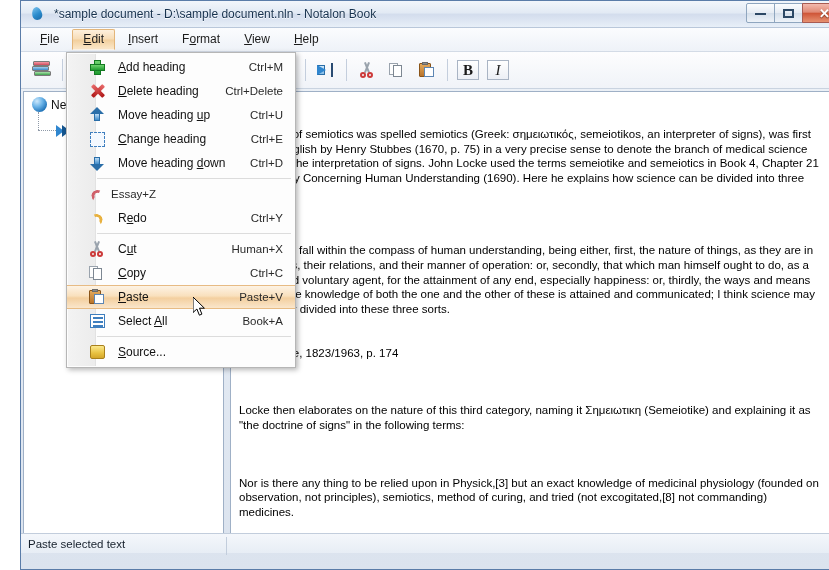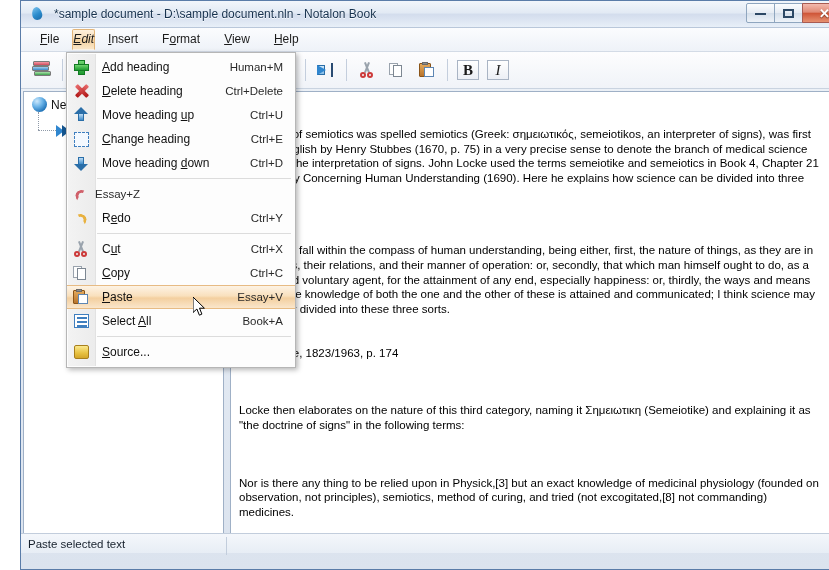--- a/index.html
+++ b/index.html
@@ -77,23 +77,22 @@
   .menu-item {
     font-size: 12px; color: #1c1c1c;
     padding: 3px 11px; margin-right: 2px;
     line-height: 15px; white-space: nowrap;
   }
   .menu-item u { text-decoration: underline; }
   .menu-item.active {
     background: linear-gradient(180deg,#fdf0de 0%, #f7dcb6 48%, #f2cf9c 52%, #fbe7c9 100%);
     border: 1px solid #e3b579;
     border-bottom: 1px solid #fdf4e7;
-    padding: 2px 0;
+    padding: 2px 10px;
     border-radius: 2px 2px 0 0;
-    font-style: italic;
   }
 
   
   #toolbar {
     position: absolute; left: 0; top: 51px;
     width: 829px; height: 37px;
     background: linear-gradient(180deg,#fdfdfe 0%, #f0f3f8 100%);
     border-bottom: 1px solid #c9d3e0;
     display: flex; align-items: center; padding-left: 6px;
   }
@@ -240,21 +239,21 @@
   #edit-menu .gutter {
     position: absolute; left: 1px; top: 1px;
     width: 28px; bottom: 1px;
     background: linear-gradient(90deg,#f3f3f3 0%, #ececec 100%);
     border-right: 1px solid #e2e2e2;
   }
   .mi {
     position: relative; height: 24px;
     display: flex; align-items: center;
     font-size: 12px; color: #111111;
-    padding-left: 0px;
+    padding-left: 16px;
     z-index: 2;
   }
   .mi .mi-icon {
     width: 28px; height: 22px; flex: 0 0 auto;
     display: flex; align-items: center; justify-content: center;
   }
   .mi .mi-label {
     flex: 1 1 auto; padding-left: 7px; white-space: nowrap;
   }
   .mi .mi-label u { text-decoration: underline; }
@@ -519,21 +518,21 @@
   </div>
 
   <div id="edit-menu">
     <div class="gutter"></div>
 
     <div class="mi">
       <span class="mi-icon">
           <span class="ic ic-plus"></span>
         </span>
       <span class="mi-label"><u>A</u>dd heading</span>
-      <span class="mi-accel">Human+M</span>
+      <span class="mi-accel">Ctrl+M</span>
     </div>
 
     <div class="mi">
       <span class="mi-icon">
           <span class="ic ic-x"></span>
         </span>
       <span class="mi-label"><u>D</u>elete heading</span>
       <span class="mi-accel">Ctrl+Delete</span>
     </div>
 
@@ -597,21 +596,21 @@
     <div class="mi">
       <span class="mi-icon">
           <span class="ic-scissors">
             <i class="b1"></i>
             <i class="b2"></i>
             <i class="r1"></i>
             <i class="r2"></i>
           </span>
         </span>
       <span class="mi-label">C<u>u</u>t</span>
-      <span class="mi-accel">Ctrl+X</span>
+      <span class="mi-accel">Human+X</span>
     </div>
 
     <div class="mi">
       <span class="mi-icon">
           <span class="ic-copy">
             <i class="s1"></i>
             <i class="s2"></i>
           </span>
         </span>
       <span class="mi-label"><u>C</u>opy</span>
@@ -620,21 +619,21 @@
 
     <div class="mi highlight">
       <span class="mi-icon">
           <span class="ic-paste">
             <i class="bd"></i>
             <i class="clip"></i>
             <i class="pg"></i>
           </span>
         </span>
       <span class="mi-label"><u>P</u>aste</span>
-      <span class="mi-accel">Essay+V</span>
+      <span class="mi-accel">Paste+V</span>
     </div>
 
     <div class="mi">
       <span class="mi-icon">
           <span class="ic-list">
             <i></i>
             <i></i>
             <i></i>
           </span>
         </span>

